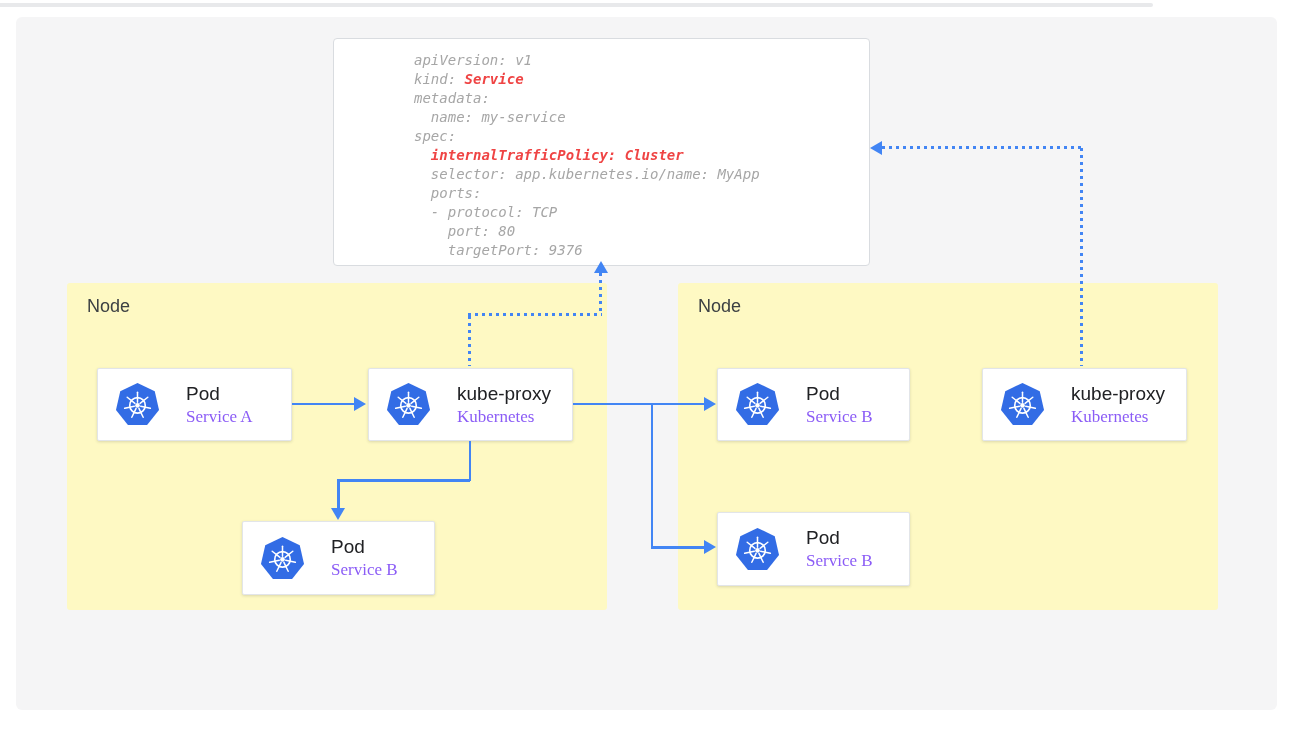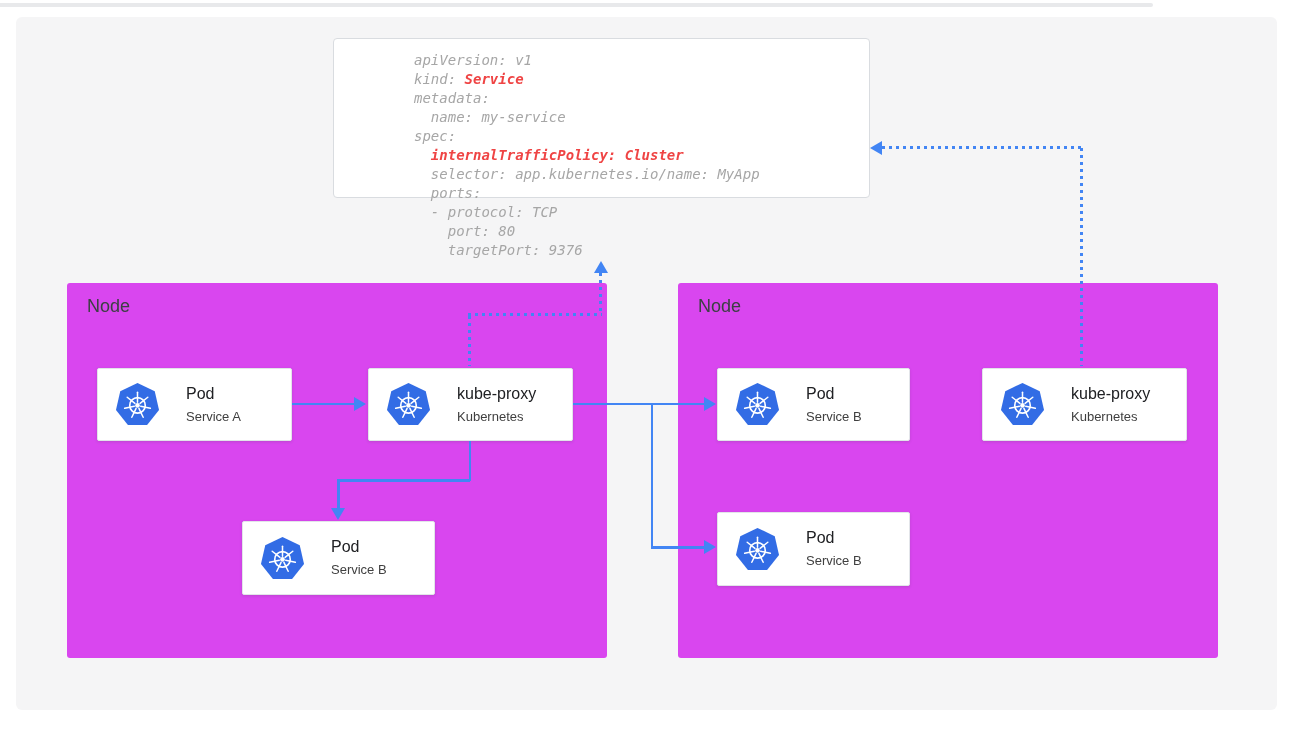--- a/index.html
+++ b/index.html
@@ -3,41 +3,41 @@
 <meta charset="utf-8">
 <style>
   html,body{margin:0;padding:0;background:#fff;}
   .page{position:relative;width:1296px;height:729px;background:#ffffff;overflow:hidden;
         font-family:"Liberation Sans", sans-serif;}
   .top-divider{position:absolute;left:0;top:3px;width:1153px;height:4px;background:#e8e9eb;
         border-radius:0 3px 3px 0;}
   .canvas{position:absolute;left:16px;top:17px;width:1261px;height:693px;background:#f5f5f6;border-radius:6px;}
 
   
-  .yaml-card{position:absolute;left:333px;top:38px;width:537px;height:160px;background:#ffffff;
+  .yaml-card{position:absolute;left:333px;top:38px;width:537px;height:228px;background:#ffffff;
         border:1px solid #d9dce0;border-radius:4px;box-sizing:border-box;}
   .yaml-code{position:absolute;left:80px;top:12px;right:8px;
         font-family:"DejaVu Sans Mono", monospace;font-style:italic;font-size:14px;line-height:19px;
         color:#a6a6a6;white-space:pre;}
   .yaml-code .b{font-weight:bold;color:#ef4444;}
 
   
-  .node{position:absolute;top:283px;width:540px;height:375px;background:#d946ef;border-radius:3px;}
+  .node{position:absolute;top:283px;width:540px;height:327px;background:#fef9c3;border-radius:3px;}
   .node-left{left:67px;}
   .node-right{left:678px;}
   .node-label{position:absolute;left:20px;top:13px;font-size:18px;color:#3c4043;}
 
   
   .entity{position:absolute;background:#ffffff;border:1px solid #e2e5e9;border-radius:2px;
         box-shadow:0 1px 3px rgba(60,64,67,0.18);box-sizing:border-box;
         display:flex;align-items:center;}
   .entity .k8s-icon{width:47px;height:47px;margin-left:16px;flex:0 0 auto;}
   .entity .txt{margin-left:25px;}
-  .entity .title{font-size:16px;color:#202124;line-height:24px;}
-  .entity .subtitle{font-size:13px;color:#404040;line-height:22px;}
+  .entity .title{font-size:19px;color:#202124;line-height:24px;}
+  .entity .subtitle{font-size:17px;color:#8b5cf6;line-height:22px;font-family:Liberation Serif, serif;}
 
   .box-pod-a{left:97px;top:368px;width:195px;height:73px;}
   .box-kp-left{left:368px;top:368px;width:205px;height:73px;}
   .box-pod-b-left{left:242px;top:521px;width:193px;height:74px;}
   .box-pod-b-rt{left:717px;top:368px;width:193px;height:73px;}
   .box-pod-b-rb{left:717px;top:512px;width:193px;height:74px;}
   .box-kp-right{left:982px;top:368px;width:205px;height:73px;}
 
   
   .seg{position:absolute;background:#4285f4;}

